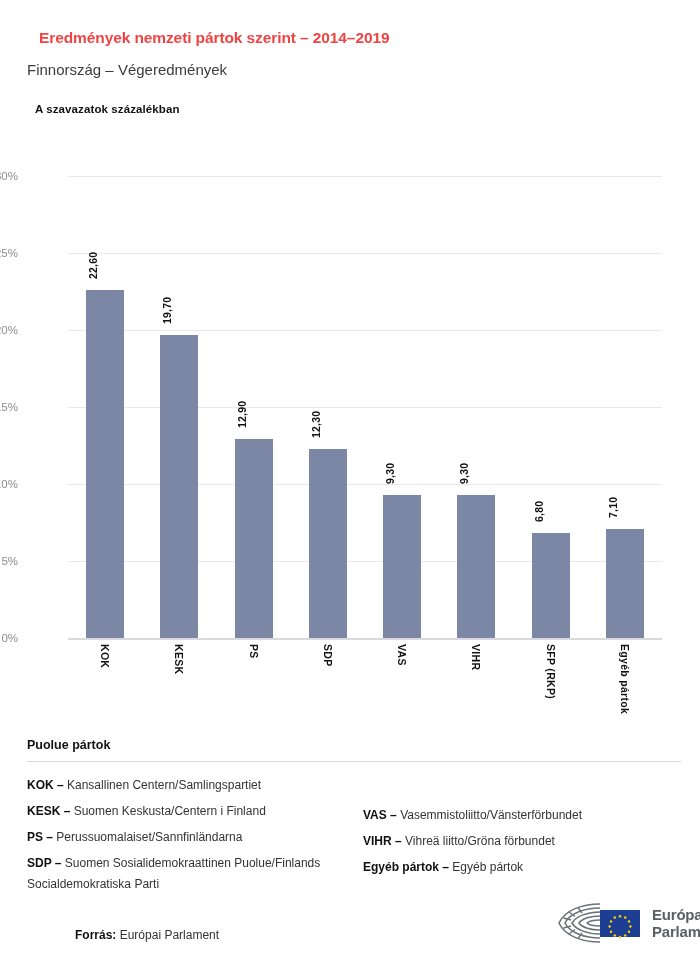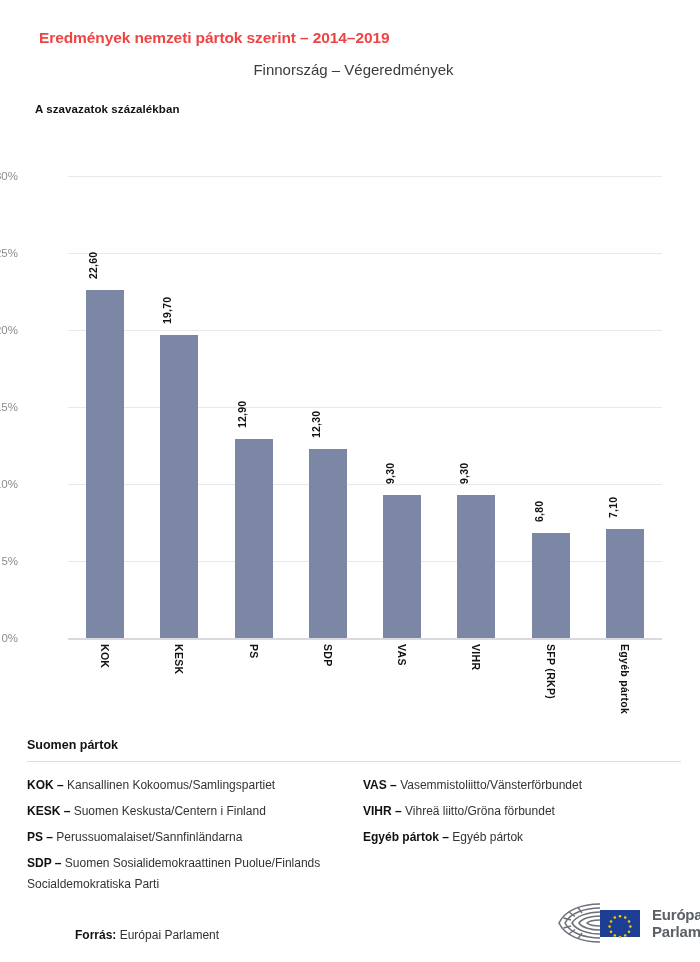--- a/index.html
+++ b/index.html
@@ -30,21 +30,20 @@
     letter-spacing: -0.1px;
     line-height: 20px;
     margin: 12px;
   }
   .chart-subtitle {
     font-size: 15px;
     font-weight: normal;
     color: #3c3c3c;
     line-height: 20px;
     margin: 12px 0 0 0;
-    text-align: center;
   }
   .axis-caption {
     position: absolute;
     left: 35px;
     top: 103px;
     font-size: 11.5px;
     font-weight: bold;
     color: #121212;
     letter-spacing: 0.1px;
   }
@@ -167,21 +166,21 @@
   }
   .legend-cols {
     display: flex;
     gap: 0;
   }
   .legend-col {
     width: 50%;
     box-sizing: border-box;
     padding-right: 12px;
   }
-  .legend-col.right { padding-left: 9px; padding-right: 0; }
+  .legend-col.right { padding-left: 9px; padding-right: 0; margin-top: 30px; }
   .legend-item {
     font-size: 12px;
     color: #333333;
     line-height: 21px;
     margin-bottom: 5px;
   }
   .legend-item b {
     color: #111111;
     font-weight: bold;
   }
@@ -302,25 +301,25 @@
       <div class="cat-slot">
         <div class="cat-label">SFP (RKP)</div>
       </div>
       <div class="cat-slot">
         <div class="cat-label">Egyéb pártok</div>
       </div>
     </div>
 </div>
 
 <div class="legend">
-  <div class="legend-title">Suomen pártok</div>
+  <div class="legend-title">Puolue pártok</div>
   <div class="legend-rule"></div>
   <div class="legend-cols">
     <div class="legend-col" id="legend-left">
-        <div class="legend-item"><b>KOK –</b><span> Kansallinen Kokoomus/Samlingspartiet</span></div>
+        <div class="legend-item"><b>KOK –</b><span> Kansallinen Centern/Samlingspartiet</span></div>
         <div class="legend-item"><b>KESK –</b><span> Suomen Keskusta/Centern i Finland</span></div>
         <div class="legend-item"><b>PS –</b><span> Perussuomalaiset/Sannfinländarna</span></div>
         <div class="legend-item"><b>SDP –</b><span> Suomen Sosialidemokraattinen Puolue/Finlands Socialdemokratiska Parti</span></div>
       </div>
     <div class="legend-col right" id="legend-right">
         <div class="legend-item"><b>VAS –</b><span> Vasemmistoliitto/Vänsterförbundet</span></div>
         <div class="legend-item"><b>VIHR –</b><span> Vihreä liitto/Gröna förbundet</span></div>
         <div class="legend-item"><b>Egyéb pártok –</b><span> Egyéb pártok</span></div>
       </div>
   </div>

